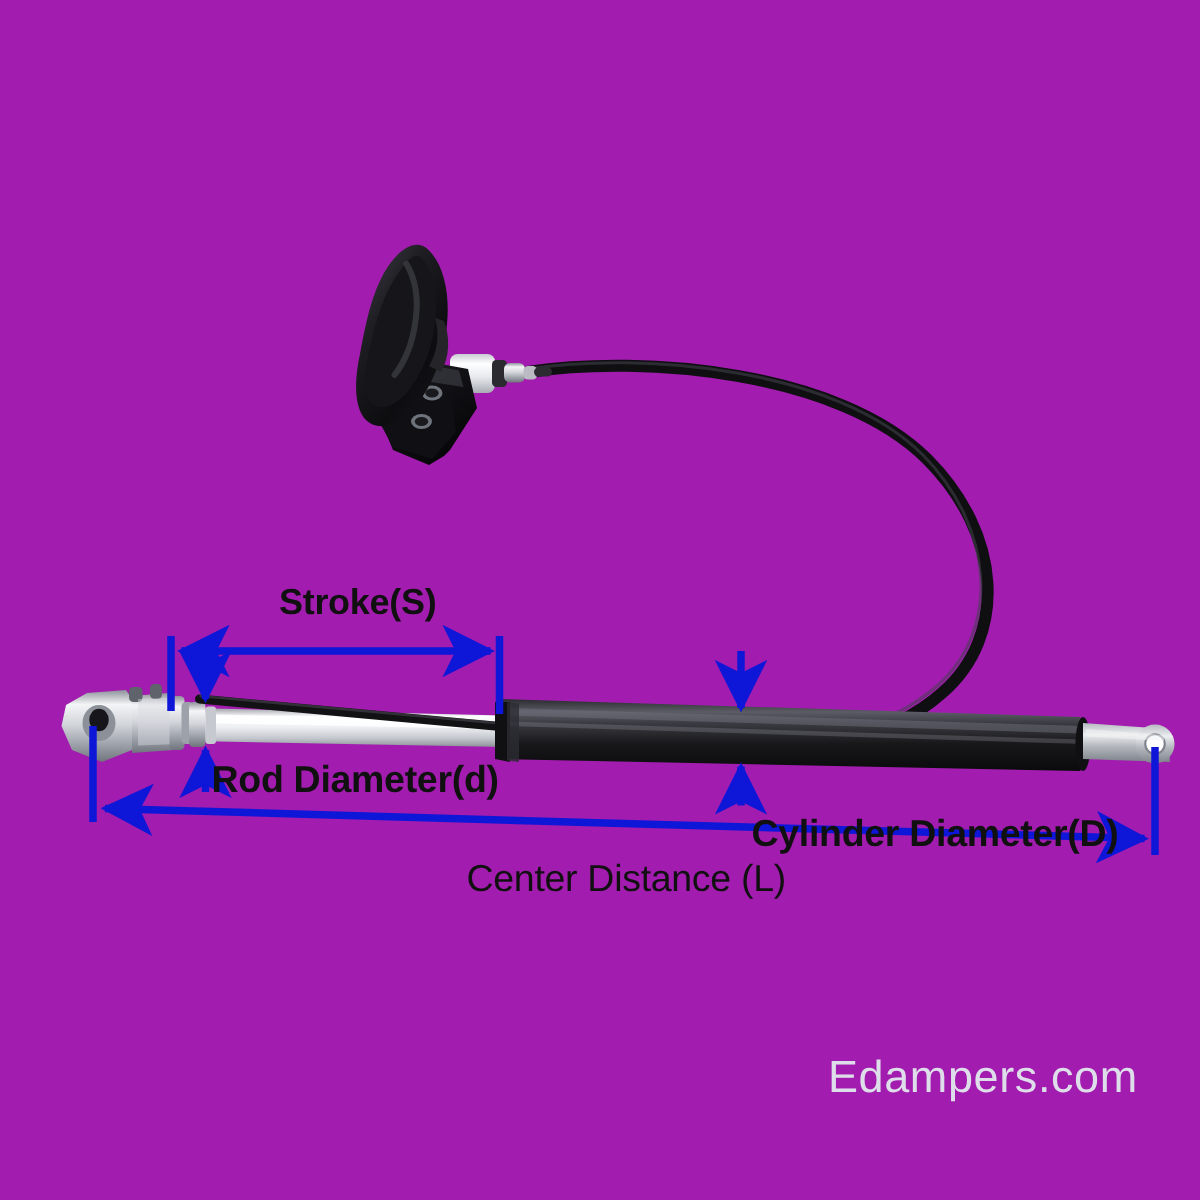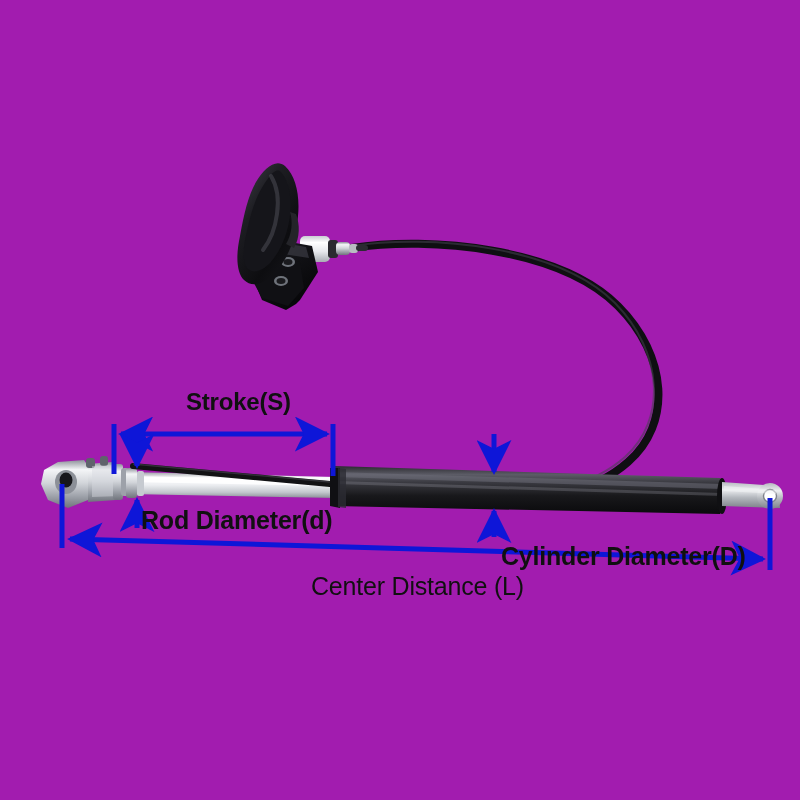--- a/index.html
+++ b/index.html
@@ -251,14 +251,15 @@
   </svg>
 
   <div class="dim-label" id="label-stroke">Stroke(S)</div>
 
   <div class="dim-label" id="label-rod">Rod Diameter(d)</div>
 
   <div class="dim-label" id="label-cylinder">Cylinder Diameter(D)</div>
 
   <div class="dim-label" id="label-center">Center Distance (L)</div>
 
+  <div id="watermark">Edampers.com</div>
 
 </div>
 
 </body></html>

